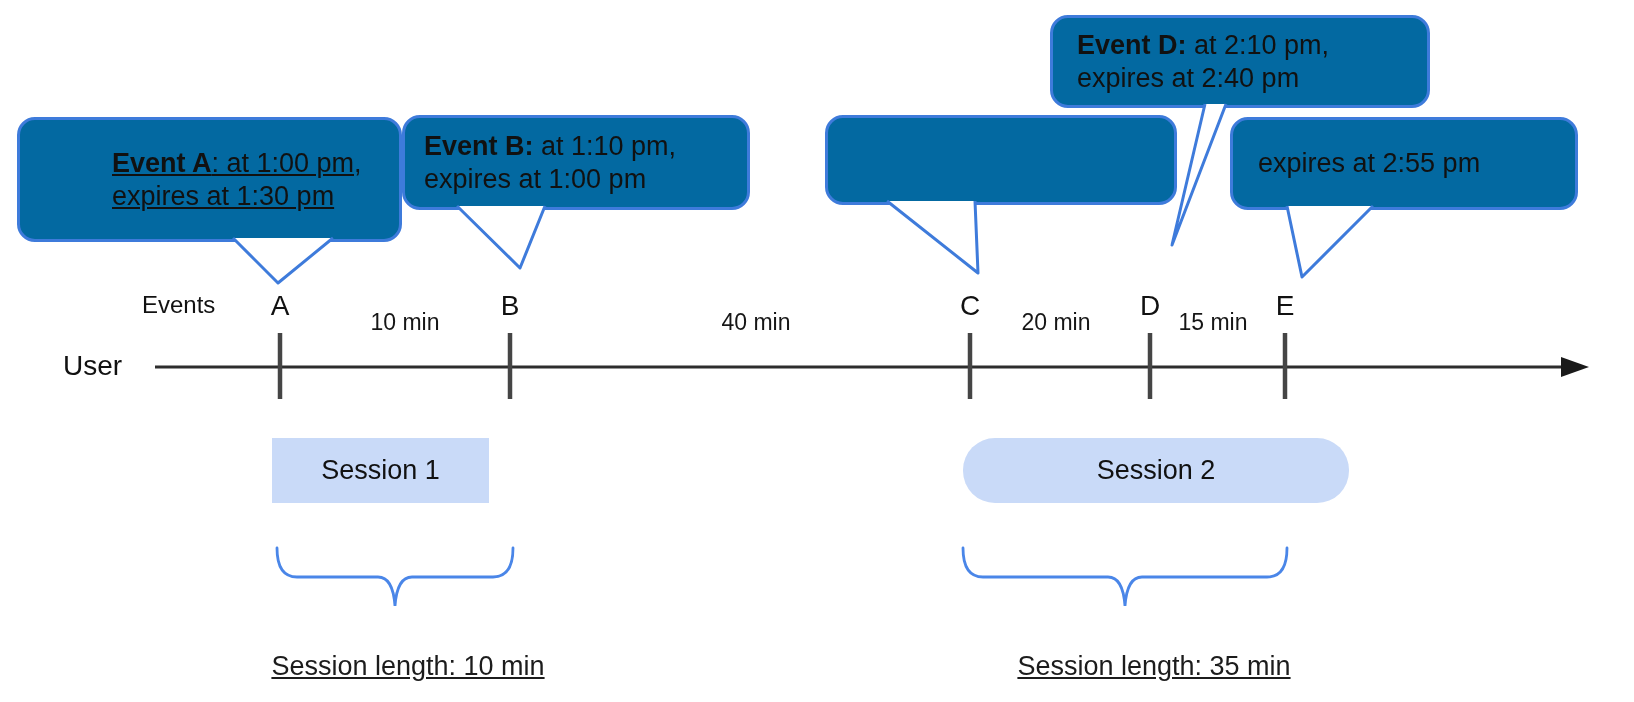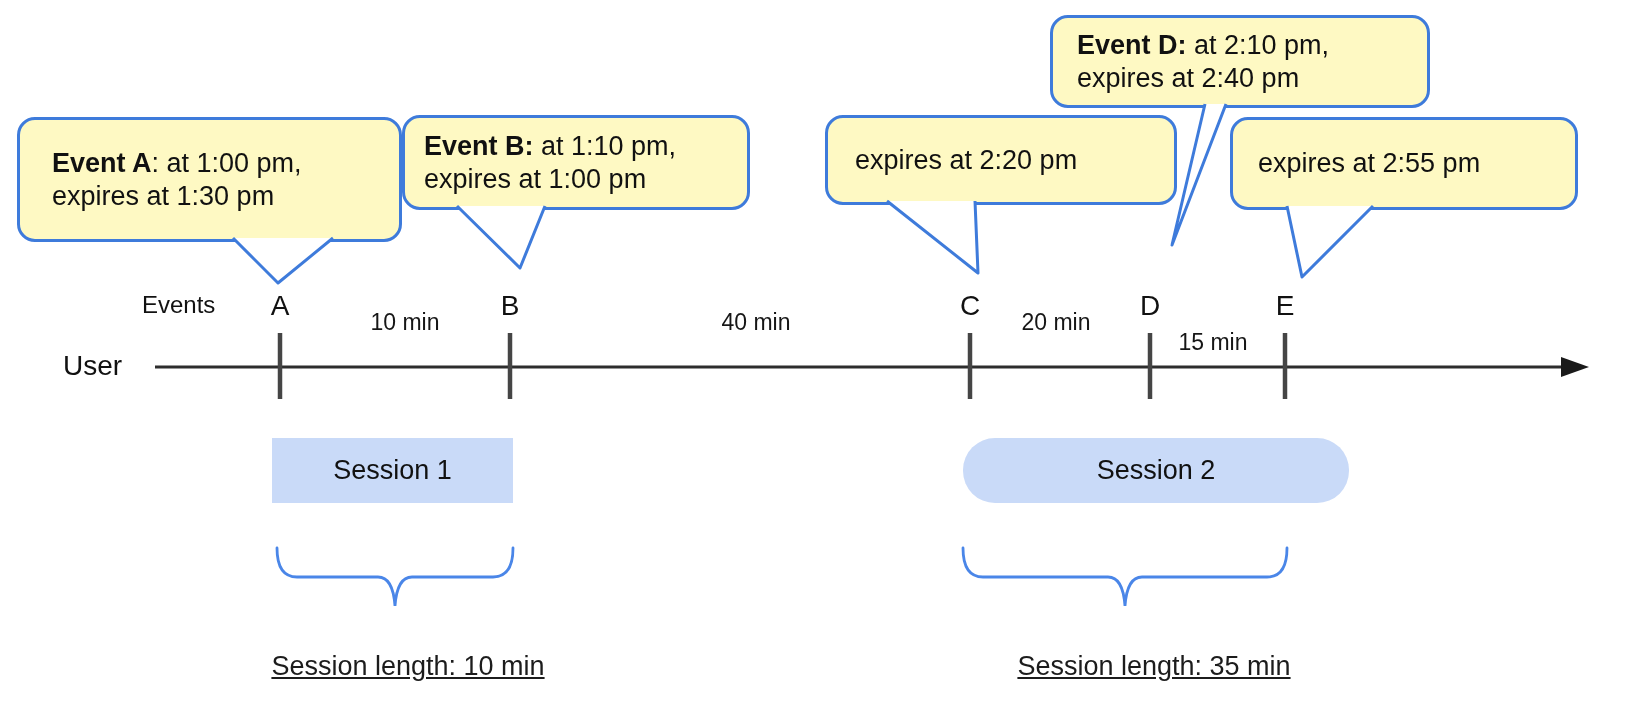--- a/index.html
+++ b/index.html
@@ -2,48 +2,48 @@
 <html><head>
 <meta charset="utf-8">
 <style>
   html,body{margin:0;padding:0;background:#ffffff;}
   body{font-family:"Liberation Sans", sans-serif; color:#111;}
   #stage{position:relative;width:1634px;height:702px;background:#fff;overflow:hidden;}
 
   
   .callout{
     position:absolute; box-sizing:border-box;
-    background:#fef9c3; border:3px solid #3e7bdb; border-radius:18px;
+    background:#0369a1; border:3px solid #3e7bdb; border-radius:18px;
     display:flex; flex-direction:column; justify-content:center;
     font-size:27px; line-height:33px; color:#111; z-index:1;
   }
   .callout b{font-weight:bold;}
-  #callout-a{left:17px;  top:117px; width:385px; height:125px; padding-left:32px;}
+  #callout-a{left:17px;  top:117px; width:385px; height:125px; padding-left:92px;text-decoration:underline;}
   #callout-b{left:402px; top:115px; width:348px; height:95px;  padding-left:19px;}
   #callout-c{left:825px; top:115px; width:352px; height:90px;  padding-left:27px;}
   #callout-d{left:1050px;top:15px;  width:380px; height:93px;  padding-left:24px;}
   #callout-e{left:1230px;top:117px; width:348px; height:93px;  padding-left:25px;}
 
   
   .txt{position:absolute; z-index:2; white-space:nowrap;}
   #user-label  {left:63px;  top:350px; font-size:28px;}
   #events-label{left:142px; top:291px; font-size:24px;}
   .evt-letter{width:36px; text-align:center; top:290px; font-size:28px;}
   #evt-letter-a{left:262px;} #evt-letter-b{left:492px;} #evt-letter-c{left:952px;}
   #evt-letter-d{left:1132px;} #evt-letter-e{left:1267px;}
   .gap-label{width:120px; text-align:center; top:309px; font-size:23px; color:#161616;}
-  #gap-0{left:345px;} #gap-1{left:696px;} #gap-2{left:996px;} #gap-3{left:1153px;margin-top:20px;}
+  #gap-0{left:345px;} #gap-1{left:696px;} #gap-2{left:996px;} #gap-3{left:1153px;}
 
   
   .session-box{
     position:absolute; top:438px; height:65px; background:#c9daf8;
     display:flex; align-items:center; justify-content:center;
     font-size:27px; color:#111; z-index:1;
   }
-  #session-1-box{left:272px; width:241px;}
+  #session-1-box{left:272px; width:217px;}
   #session-2-box{left:963px; width:386px;border-radius:32px;}
 
   .session-length{position:absolute; top:651px; width:300px; text-align:center;
     font-size:27px; color:#1c1c1c; z-index:2; white-space:nowrap;}
   #session-1-length{left:258px;text-decoration:underline;}
   #session-2-length{left:1004px;text-decoration:underline;}
 
   
   #overlay{position:absolute; left:0; top:0; z-index:5; pointer-events:none;}
 </style>
@@ -54,21 +54,20 @@
 
   <div class="callout" id="callout-a">
     <div><b>Event A</b><span>: at 1:00 pm,</span></div>
     <div>expires at 1:30 pm</div>
   </div>
   <div class="callout" id="callout-b">
     <div><b>Event B:</b><span> at 1:10 pm,</span></div>
     <div>expires at 1:00 pm</div>
   </div>
   <div class="callout" id="callout-c">
-    <div>expires at 2:20 pm</div>
   </div>
   <div class="callout" id="callout-d">
     <div><b>Event D:</b><span> at 2:10 pm,</span></div>
     <div>expires at 2:40 pm</div>
   </div>
   <div class="callout" id="callout-e">
     <div>expires at 2:55 pm</div>
   </div>
 
   <div class="txt" id="user-label">User</div>

